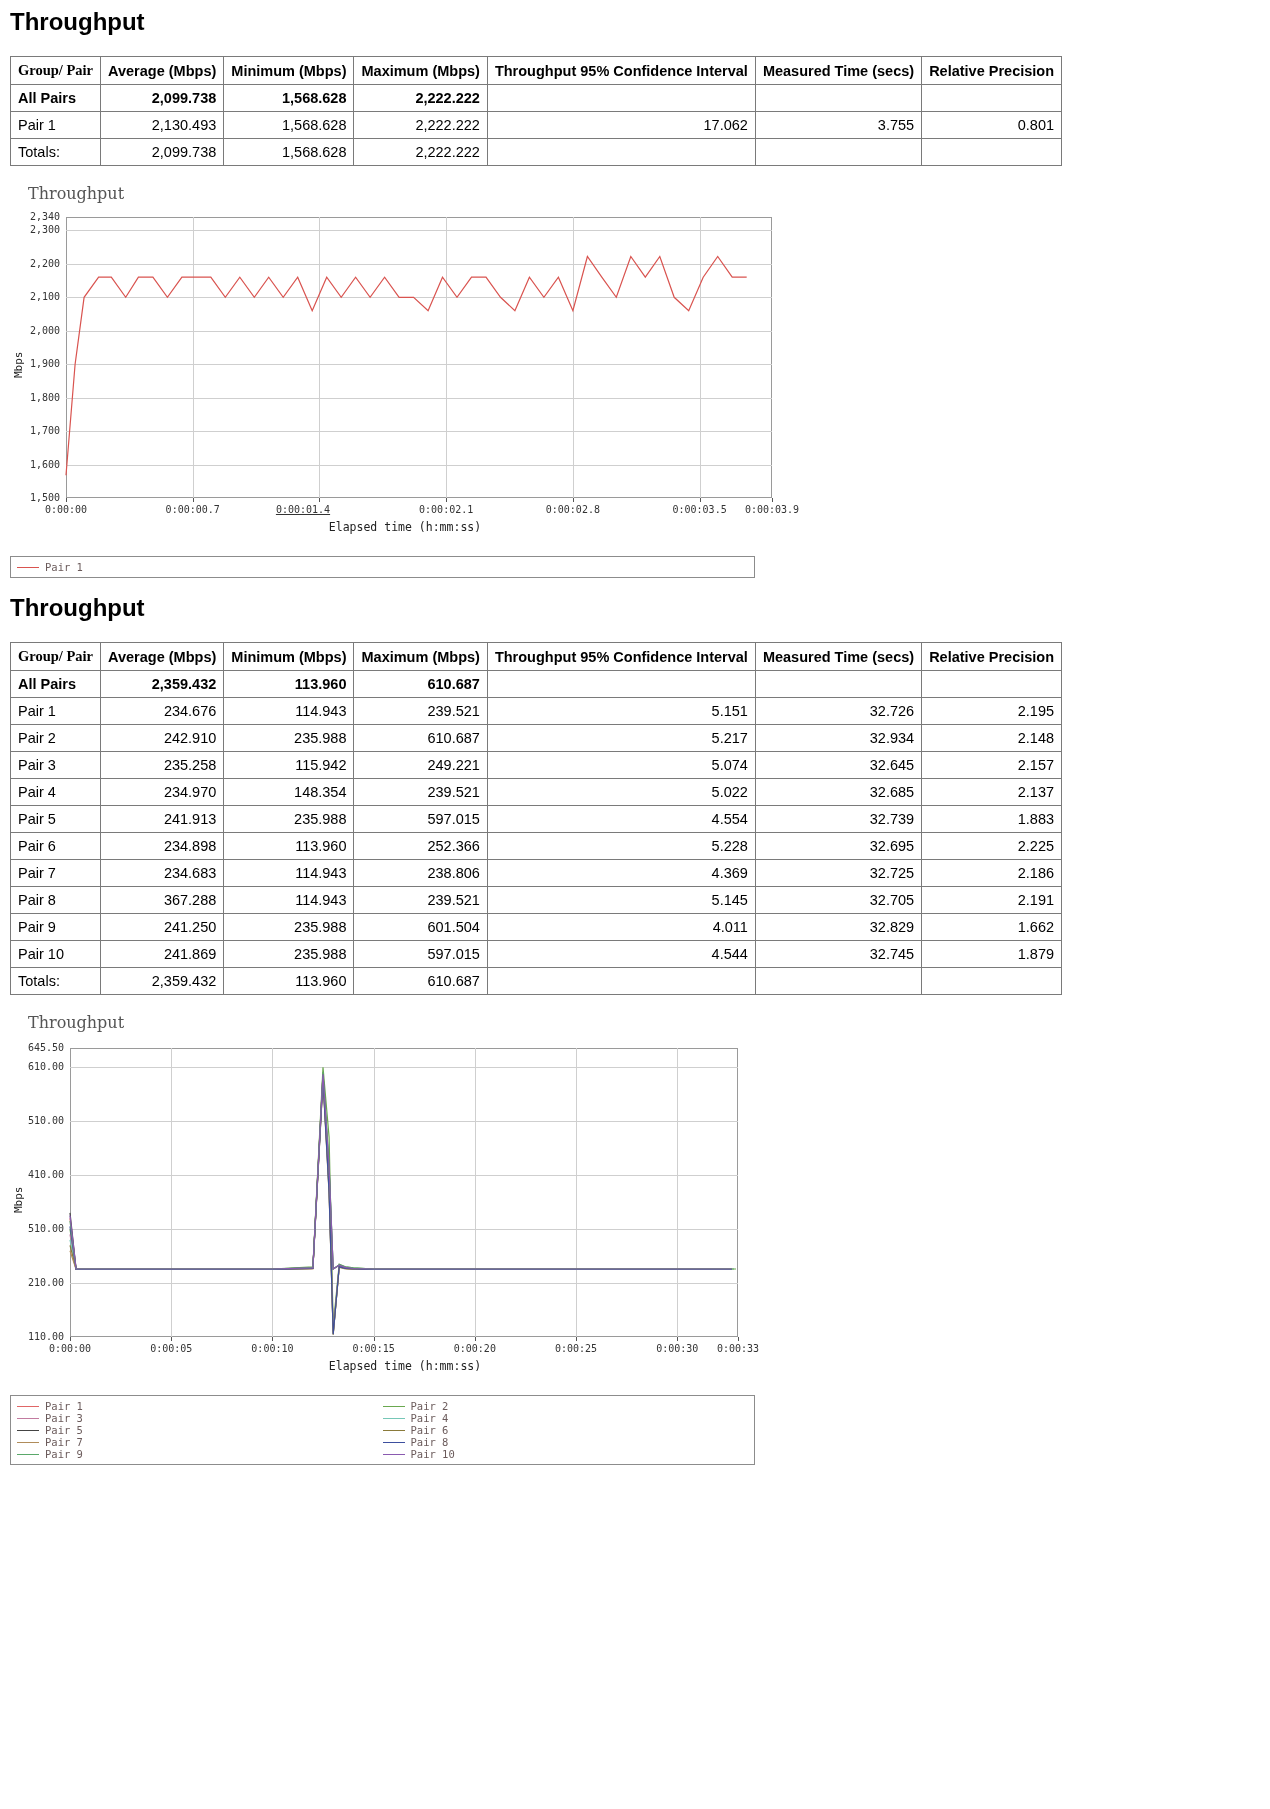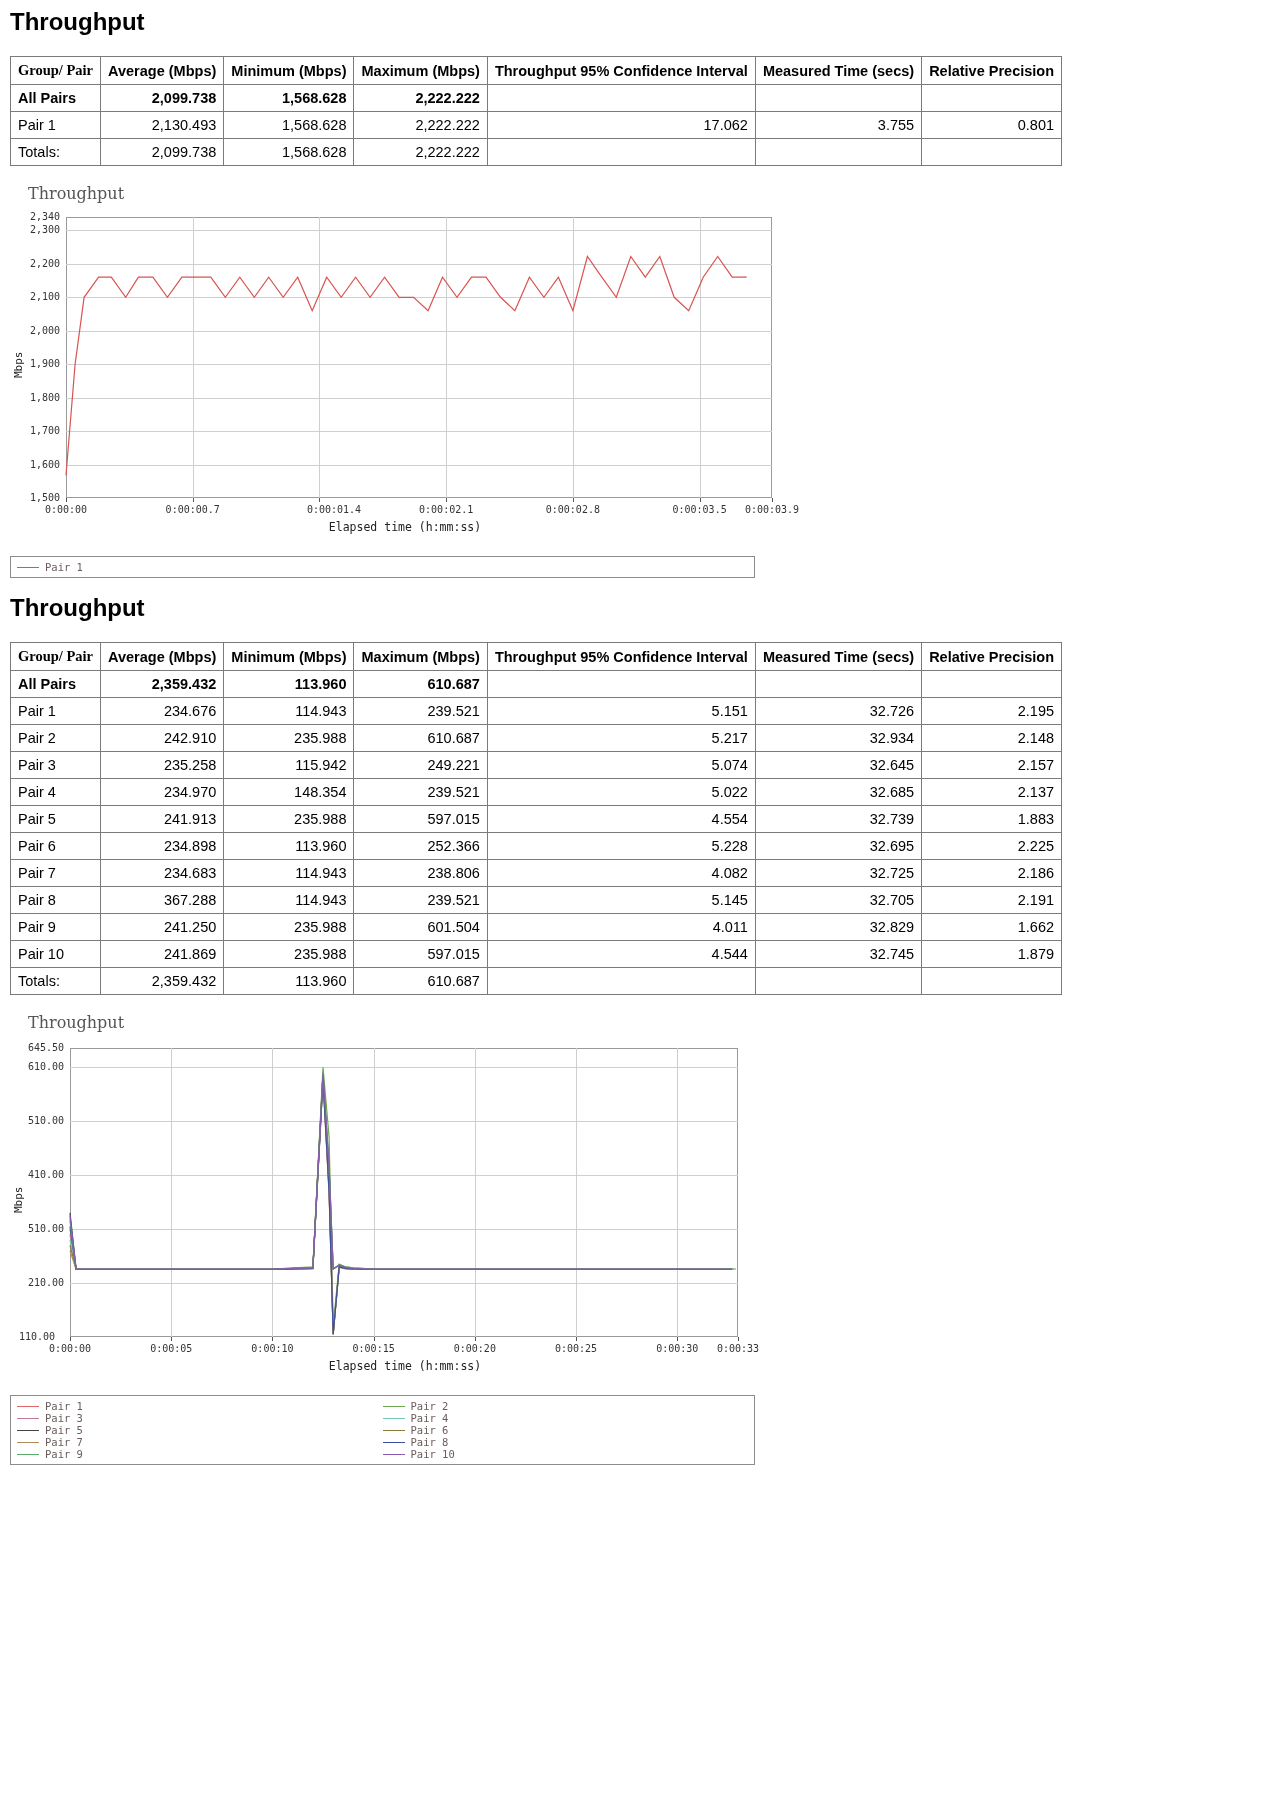--- a/index.html
+++ b/index.html
@@ -140,21 +140,21 @@
         <div class="gridline" style="left: 56px; top: 25px; width: 706px;"></div>
         <div class="ytick" style="left: 0px; width: 50px; top: 19.381px;">2,300</div>
         <div class="ytick" style="left: 0px; width: 50px; top: 6px;">2,340</div>
         <div class="tick-mark" style="left: 56px; top: 293px;"></div>
         <div class="xtick" style="width: 110px; left: 1px; top: 299px;">0:00:00</div>
         <div class="gridline v" style="left: 183px; top: 12px; height: 281px;"></div>
         <div class="tick-mark" style="left: 183px; top: 293px;"></div>
         <div class="xtick" style="width: 110px; left: 127.718px; top: 299px;">0:00:00.7</div>
         <div class="gridline v" style="left: 309px; top: 12px; height: 281px;"></div>
         <div class="tick-mark" style="left: 309px; top: 293px;"></div>
-        <div class="xtick" style="width: 110px; left: 269px; top: 299px;">0:00:01.4</div>
+        <div class="xtick" style="width: 110px; left: 238px; top: 299px; text-decoration: underline;">0:00:01.4</div>
         <div class="gridline v" style="left: 436px; top: 12px; height: 281px;"></div>
         <div class="tick-mark" style="left: 436px; top: 293px;"></div>
         <div class="xtick" style="width: 110px; left: 381.154px; top: 299px;">0:00:02.1</div>
         <div class="gridline v" style="left: 563px; top: 12px; height: 281px;"></div>
         <div class="tick-mark" style="left: 563px; top: 293px;"></div>
         <div class="xtick" style="width: 110px; left: 507.872px; top: 299px;">0:00:02.8</div>
         <div class="gridline v" style="left: 690px; top: 12px; height: 281px;"></div>
         <div class="tick-mark" style="left: 690px; top: 293px;"></div>
         <div class="xtick" style="width: 110px; left: 634.59px; top: 299px;">0:00:03.5</div>
         <div class="tick-mark" style="left: 762px; top: 293px;"></div>
@@ -252,21 +252,21 @@
             <td class="num">252.366</td>
             <td class="num">5.228</td>
             <td class="num">32.695</td>
             <td class="num">2.225</td>
           </tr>
           <tr>
             <td class="label">Pair 7</td>
             <td class="num">234.683</td>
             <td class="num">114.943</td>
             <td class="num">238.806</td>
-            <td class="num">4.082</td>
+            <td class="num">4.369</td>
             <td class="num">32.725</td>
             <td class="num">2.186</td>
           </tr>
           <tr>
             <td class="label">Pair 8</td>
             <td class="num">367.288</td>
             <td class="num">114.943</td>
             <td class="num">239.521</td>
             <td class="num">5.145</td>
             <td class="num">32.705</td>
@@ -300,21 +300,21 @@
             <td class="num"></td>
           </tr>
         </tbody>
     </table>
   </div>
 
   <div class="chart-block">
     <div class="chart-title">Throughput</div>
     <div class="plot-area" id="plot2" style="width:790px;height:355px;">
         <div class="frame" style="left: 60px; top: 14px; width: 668px; height: 289px;"></div>
-        <div class="ytick" style="left: 0px; width: 54px; top: 297px; text-align: center;">110.00</div>
+        <div class="ytick" style="left: 0px; width: 54px; top: 297px;">110.00</div>
         <div class="gridline" style="left: 60px; top: 249px; width: 668px;"></div>
         <div class="ytick" style="left: 0px; width: 54px; top: 243.032px;">210.00</div>
         <div class="gridline" style="left: 60px; top: 195px; width: 668px;"></div>
         <div class="ytick" style="left: 0px; width: 54px; top: 189.063px;">510.00</div>
         <div class="gridline" style="left: 60px; top: 141px; width: 668px;"></div>
         <div class="ytick" style="left: 0px; width: 54px; top: 135.095px;">410.00</div>
         <div class="gridline" style="left: 60px; top: 87px; width: 668px;"></div>
         <div class="ytick" style="left: 0px; width: 54px; top: 81.127px;">510.00</div>
         <div class="gridline" style="left: 60px; top: 33px; width: 668px;"></div>
         <div class="ytick" style="left: 0px; width: 54px; top: 27.1587px;">610.00</div>

